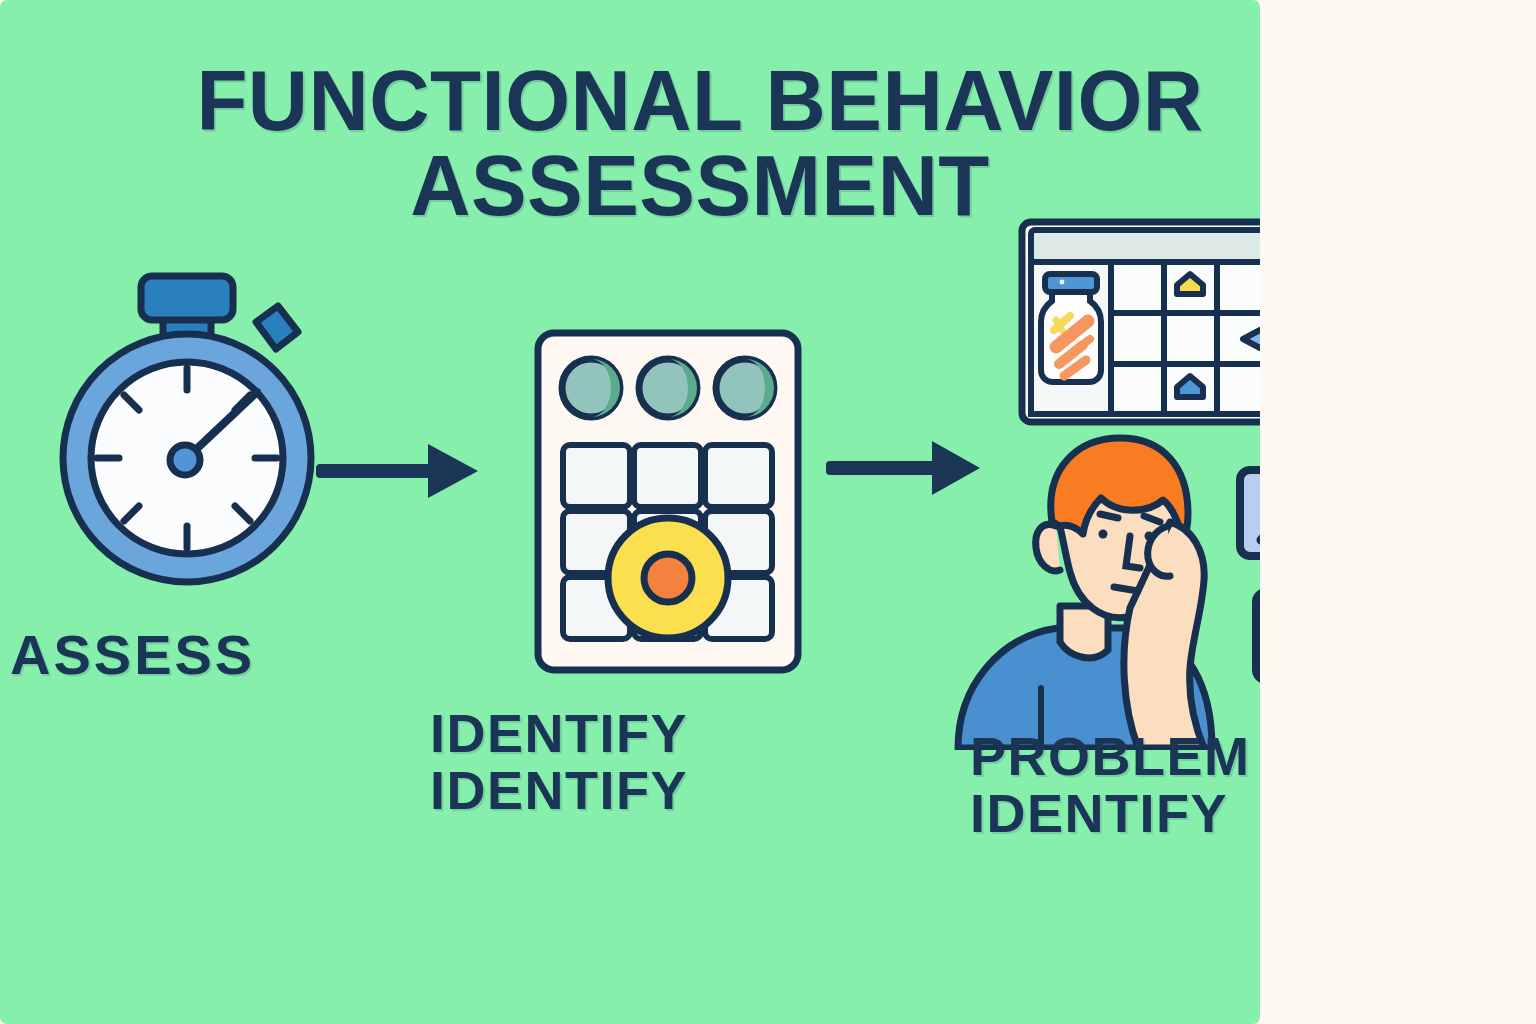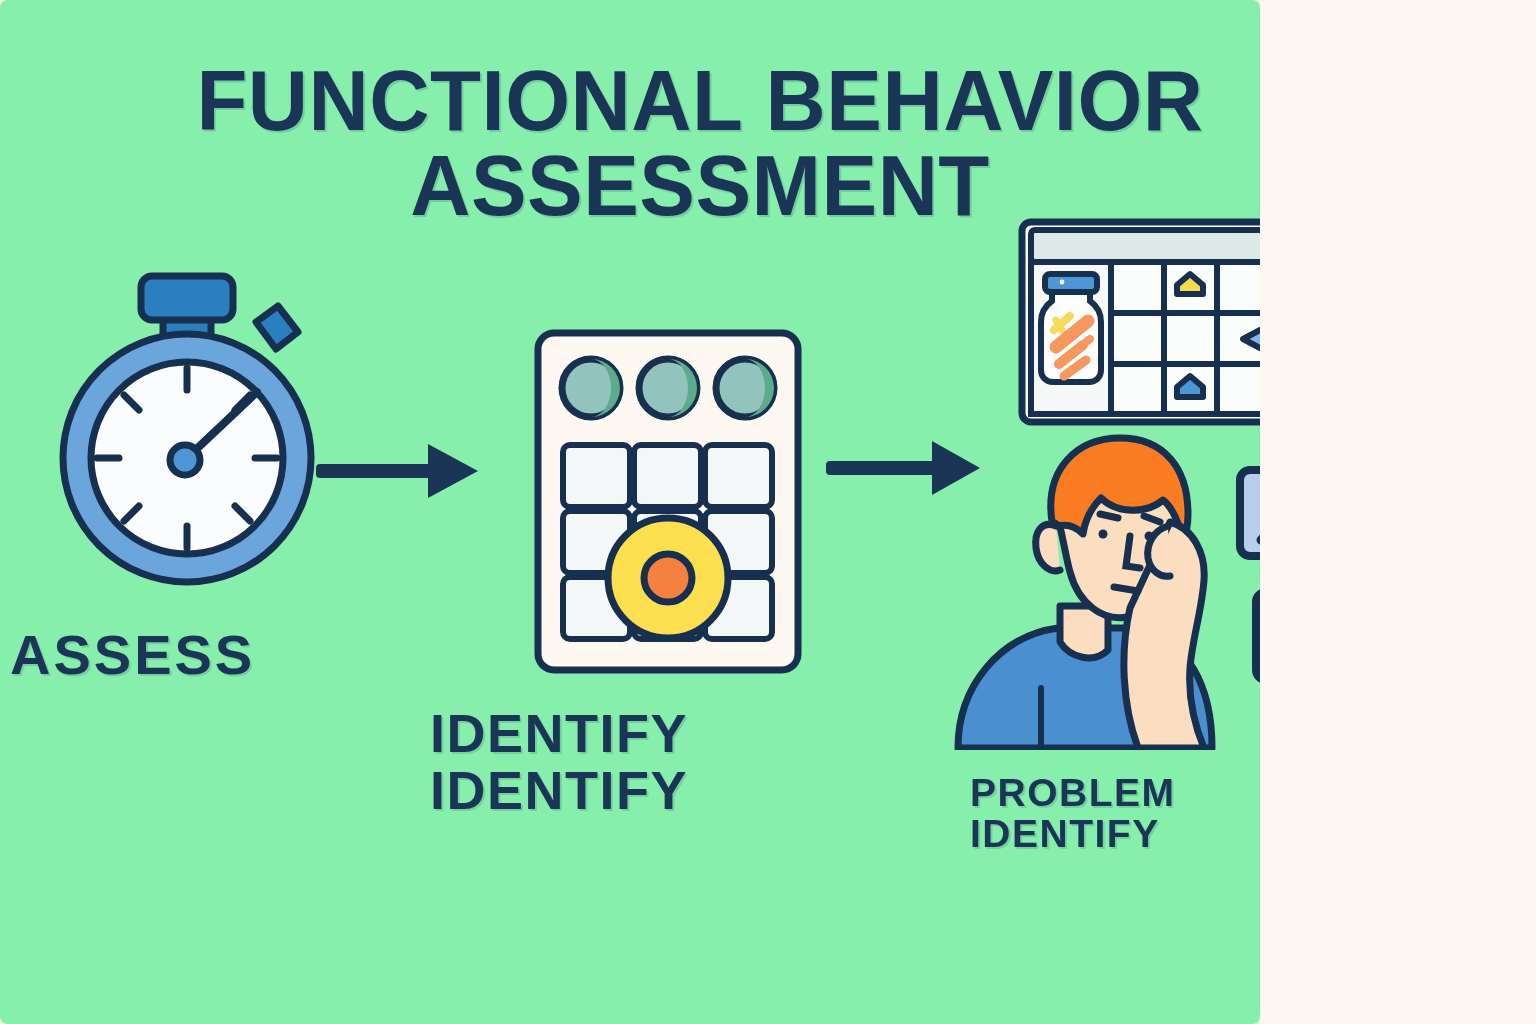--- a/index.html
+++ b/index.html
@@ -54,22 +54,22 @@
     left: 10px; top: 625px; width: 340px;
     font-size: 56px;
     letter-spacing: 3px;
   }
   #caption-identify {
     left: 430px; top: 705px; width: 520px;
     font-size: 54px;
     letter-spacing: 1.5px;
   }
   #caption-problem {
-    left: 970px; top: 772px; width: 400px;
-    font-size: 39px;
+    left: 970px; top: 728px; width: 400px;
+    font-size: 54px;
     letter-spacing: 1.5px;
   }
 
   
   .art { position: absolute; }
   #art-stopwatch { left: 58px;  top: 268px;  width: 270px; height: 330px; }
   #art-arrow1    { left: 312px; top: 432px;  width: 180px; height: 80px; }
   #art-grid      { left: 500px; top: 300px;  width: 340px; height: 400px; }
   #art-arrow2    { left: 822px; top: 428px;  width: 180px; height: 88px; }
   #art-shelf     { left: 1004px; top: 212px; width: 290px; height: 220px; }

